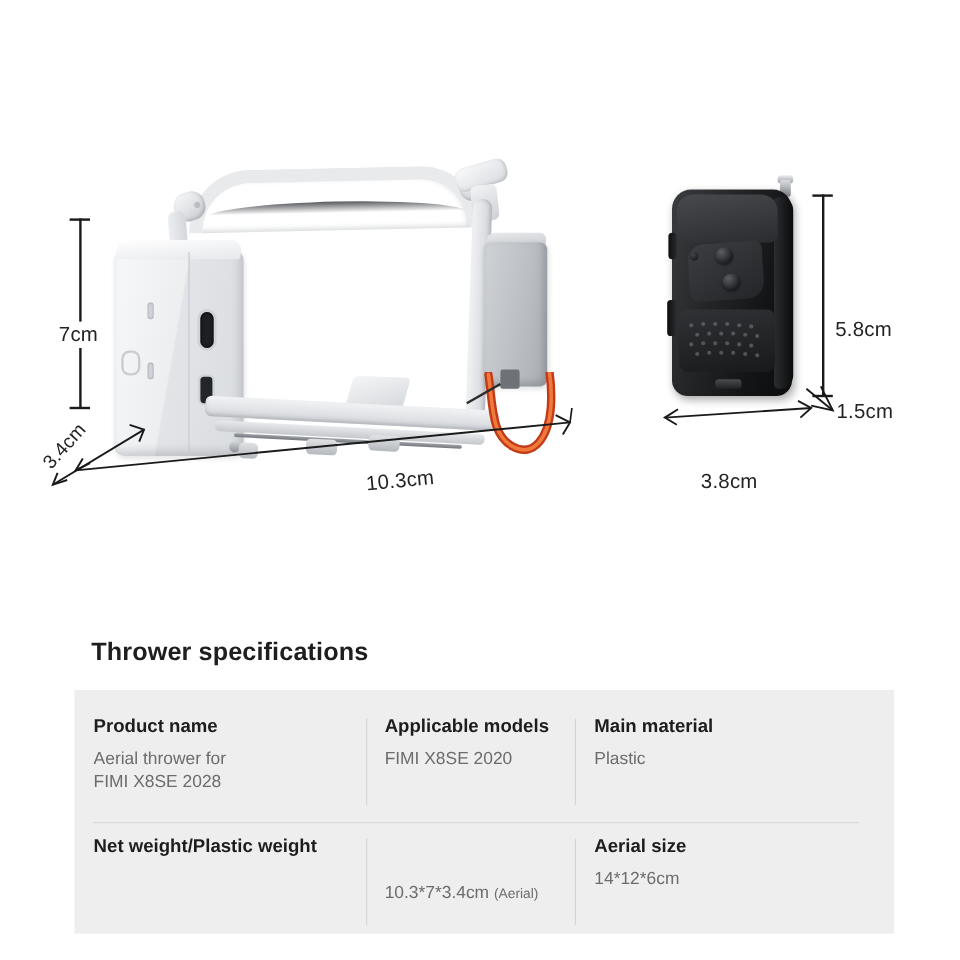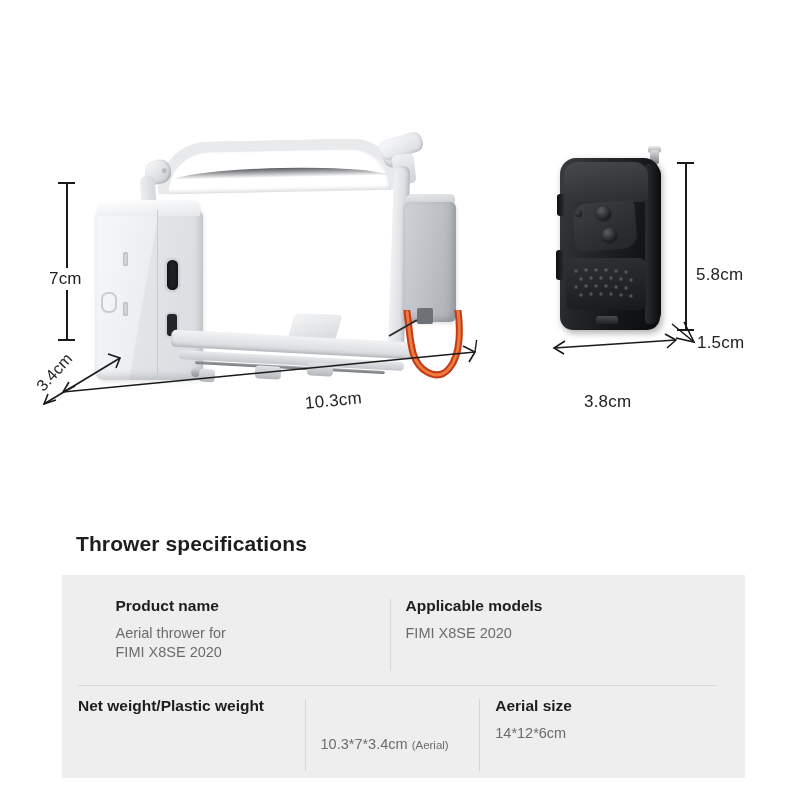--- a/index.html
+++ b/index.html
@@ -211,21 +211,21 @@
 
   
   .spec-title{
     position:absolute;left:76px;top:532px;font-size:21px;font-weight:bold;
     color:#1e1e1e;letter-spacing:.1px;
   }
   .spec-panel{
     position:absolute;left:62px;top:575px;width:683px;height:203px;
     background:#eeeeee;
   }
-  .spec-row{position:absolute;left:0;display:flex;width:573px;justify-content:center;}
+  .spec-row{position:absolute;left:0;display:flex;width:573px;}
   .spec-row.r1{top:22px;}
   .spec-row.r2{top:122px;}
   .hdivider{position:absolute;left:16px;top:110px;width:638px;height:1px;background:#d8d8d8;}
   .cell{position:relative;box-sizing:border-box;padding-left:16px;}
   .cell.c1{width:290px;}
   .cell.c2{width:208px;}
   .cell.c3{width:185px;}
   .vdiv{position:absolute;left:0;top:2px;width:1px;height:72px;background:#d5d5d5;}
   .cell-head{
     font-size:15.5px;font-weight:bold;color:#1d1d1d;margin-bottom:9px;letter-spacing:0;
@@ -373,26 +373,31 @@
   <div class="spec-title">Thrower specifications</div>
 
   <div class="spec-panel">
 
     <div class="hdivider"></div>
 
     <div class="spec-row r1">
       <div class="cell c1">
         <div class="cell-head">Product name</div>
         <div class="cell-val">Aerial thrower for
-FIMI X8SE 2020</div>
+FIMI X8SE 2028</div>
       </div>
       <div class="cell c2">
         <div class="vdiv"></div>
         <div class="cell-head">Applicable models</div>
         <div class="cell-val">FIMI X8SE 2020</div>
+      </div>
+      <div class="cell c3">
+        <div class="vdiv"></div>
+        <div class="cell-head">Main material</div>
+        <div class="cell-val">Plastic</div>
       </div>
     </div>
 
     <div class="spec-row r2">
       <div class="cell c1">
         <div class="cell-head">Net weight/Plastic weight</div>
       </div>
       <div class="cell c2">
         <div class="vdiv"></div>
         <div class="cell-val">

